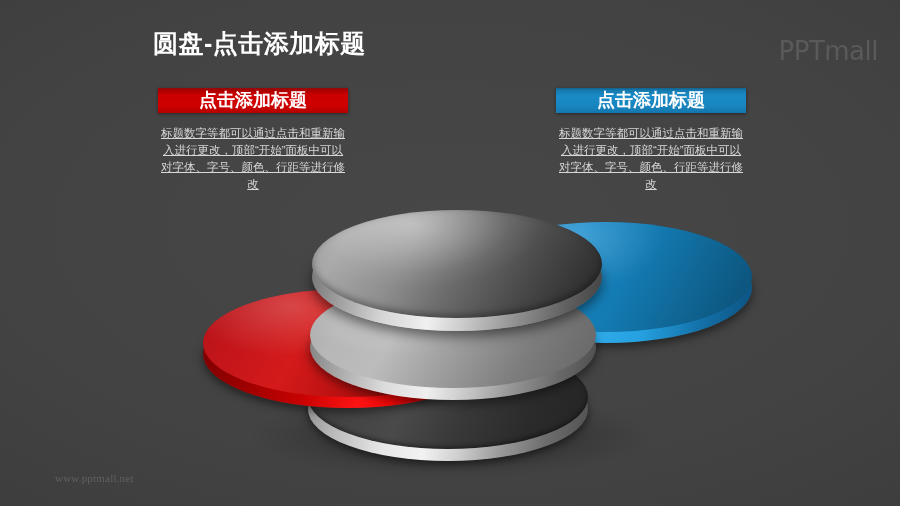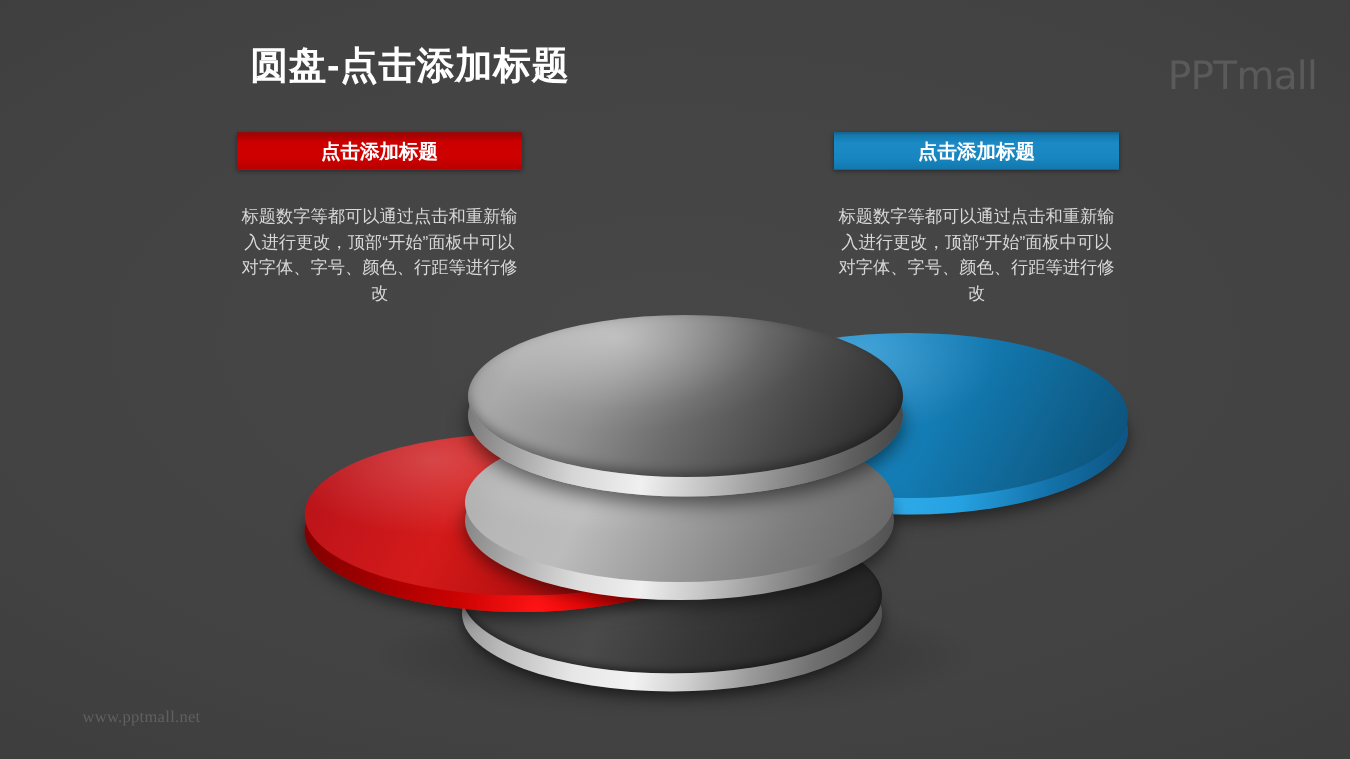--- a/index.html
+++ b/index.html
@@ -13,21 +13,21 @@
     height: 506px;
     overflow: hidden;
     background: radial-gradient(ellipse 120% 110% at 50% 45%, #474747 0%, #434343 42%, #3c3c3c 72%, #353535 100%);
     font-family: "Liberation Sans", "DejaVu Sans", sans-serif;
     -webkit-font-smoothing: antialiased;
   }
 
   
   .slide-title {
     position: absolute;
-    left: 167px;
+    left: 153px;
     top: 27px;
     font-size: 25px;
     font-weight: bold;
     color: #ffffff;
     letter-spacing: 0.5px;
     white-space: nowrap;
   }
   .brand-logo {
     position: absolute;
     right: 22px;
@@ -58,38 +58,39 @@
     width: 190px;
     text-align: center;
   }
   .callout.left  { left: 158px;  top: 88px; }
   .callout.right { left: 556px;  top: 88px; }
 
   .callout-banner {
     position: relative;
     height: 25px;
     line-height: 25px;
-    font-size: 13px;
+    font-size: 18px;
     font-weight: bold;
     color: #ffffff;
     box-shadow: 0 1px 3px rgba(0,0,0,0.45);
   }
   .callout.left .callout-banner {
     background: linear-gradient(to bottom, #8f0d0d 0%, #a90000 9%, #cc0000 28%, #cf0000 68%, #b60000 100%);
   }
   .callout.right .callout-banner {
     background: linear-gradient(to bottom, #14618c 0%, #1479ad 9%, #1a8ac6 30%, #1886c0 70%, #1377ad 100%);
   }
   .callout-body {
-    margin-top: 24px;
+    margin-top: 12px;
     font-size: 11.5px;
     line-height: 17px;
     color: #d8d8d8;
     text-align: center;
     padding: 0 3px;
+    text-decoration: underline;
   }
 
   
   .disc-stage {
     position: absolute;
     left: 0;
     top: 0;
     width: 900px;
     height: 506px;
     pointer-events: none;

